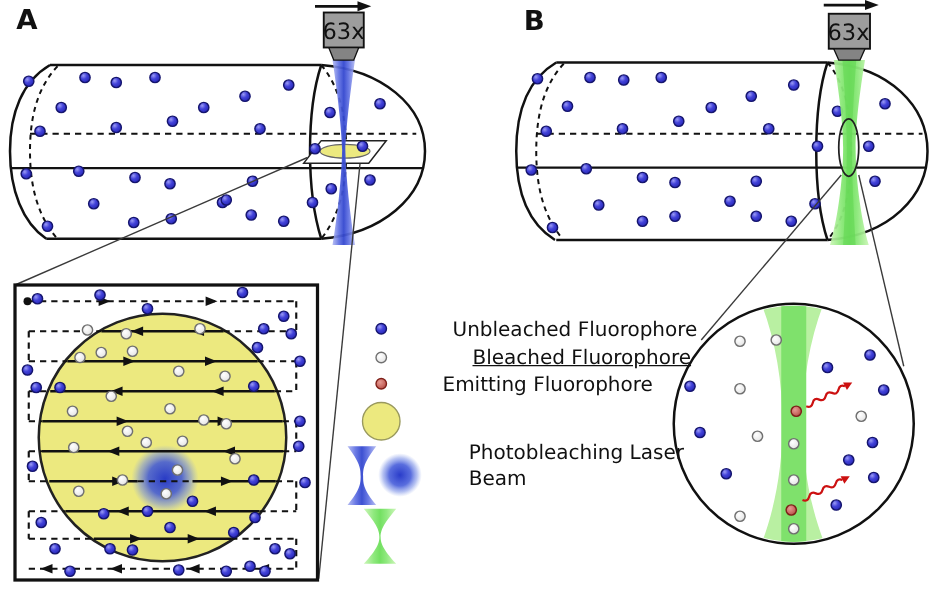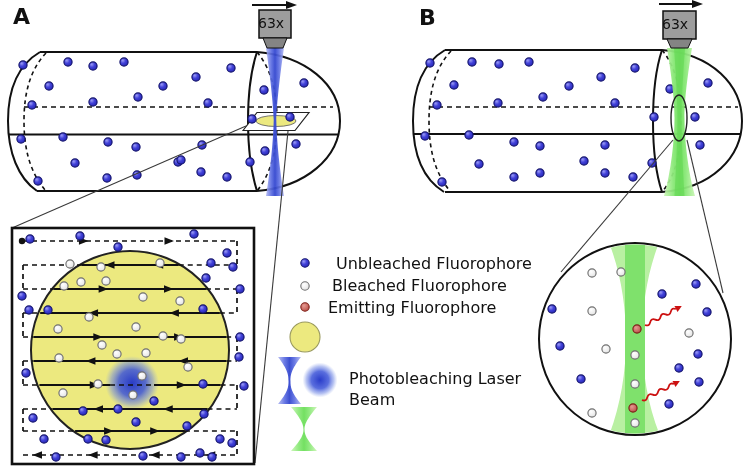--- a/index.html
+++ b/index.html
@@ -1,22 +1,22 @@
 <!DOCTYPE html>
 <html><head>
 <meta charset="utf-8">
 <style>
   html,body{margin:0;padding:0;background:#fff;}
   .stage{position:relative;width:744px;height:472px;background:#ffffff;overflow:hidden;
          font-family:"DejaVu Sans","Liberation Sans",sans-serif;color:#111;}
   .stage svg{position:absolute;left:0;top:0;}
   .lbl{position:absolute;white-space:pre;}
   .panel-letter{font-size:22px;font-weight:bold;}
-  .obj-label{font-size:14px;width:22px;text-align:center;letter-spacing:0;}
-  .legend-label{font-size:16px;line-height:21px;}
+  .obj-label{font-size:18px;width:22px;text-align:center;letter-spacing:0;}
+  .legend-label{font-size:16px;line-height:21px;margin-left:26px;}
   .wrapped{white-space:normal;width:180px;}
 </style>
 </head>
 <body>
 
 <div class="stage">
 
 <svg width="744" height="472" viewBox="0 0 744 472">
   <defs>
     <radialGradient id="gradU" cx="35%" cy="32%" r="75%">
@@ -354,17 +354,17 @@
     <path d="M291,407 L317,407 C306,420 304.5,425 304.5,429.5 C304.5,434 306,439 317,451 L291,451 C302,439 303.5,434 303.5,429.5 C303.5,425 302,420 291,407 Z" fill="url(#beamGreen)"></path>
   </g>
 </svg>
 
 <div class="lbl panel-letter" style="left:13px;top:4px;">A</div>
 <div class="lbl panel-letter" style="left:419px;top:5px;">B</div>
 <div class="lbl obj-label" style="left:258px;top:15px;">63x</div>
 <div class="lbl obj-label" style="left:662px;top:16px;">63x</div>
 
 <div class="lbl legend-label" style="left:336px;top:253px;">Unbleached Fluorophore</div>
-<div class="lbl legend-label" style="left:332px;top:275px;">Bleached Fluorophore</div>
+<div class="lbl legend-label" style="left:352px;top:275px;text-decoration:underline;">Bleached Fluorophore</div>
 <div class="lbl legend-label" style="left:328px;top:297px;">Emitting Fluorophore</div>
-<div class="lbl legend-label wrapped" style="left:349px;top:368px;">Photobleaching Laser Beam</div>
+<div class="lbl legend-label wrapped" style="left:349px;top:351px;">Photobleaching Laser Beam</div>
 
 </div>
 
 </body></html>

